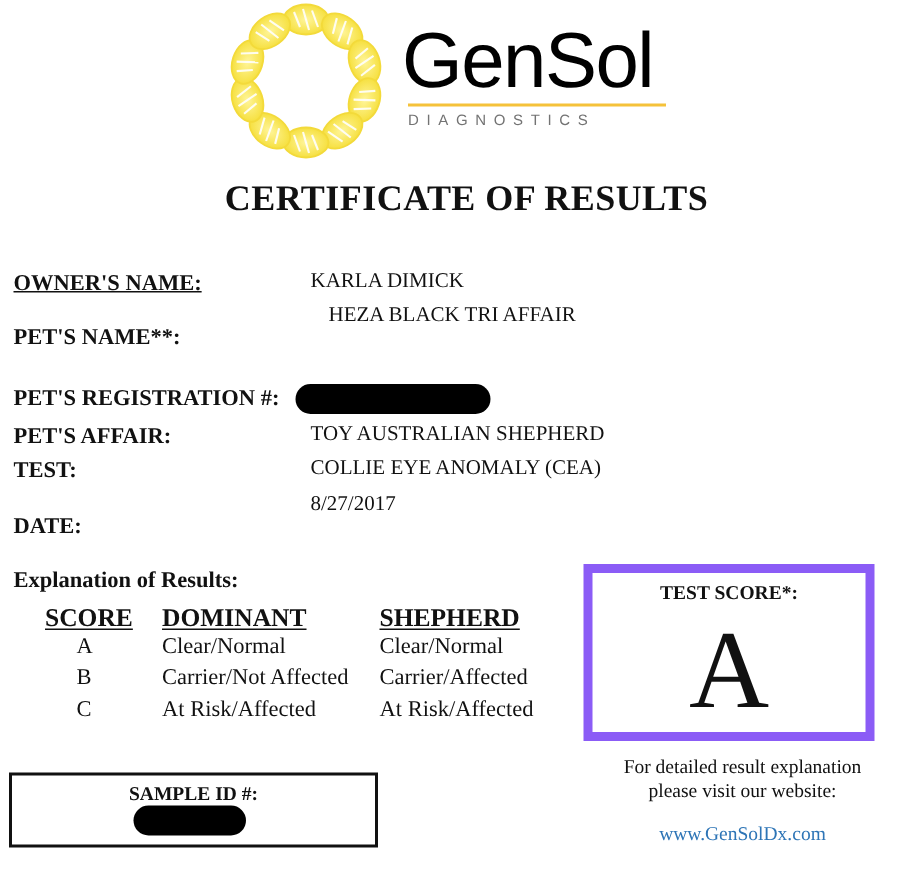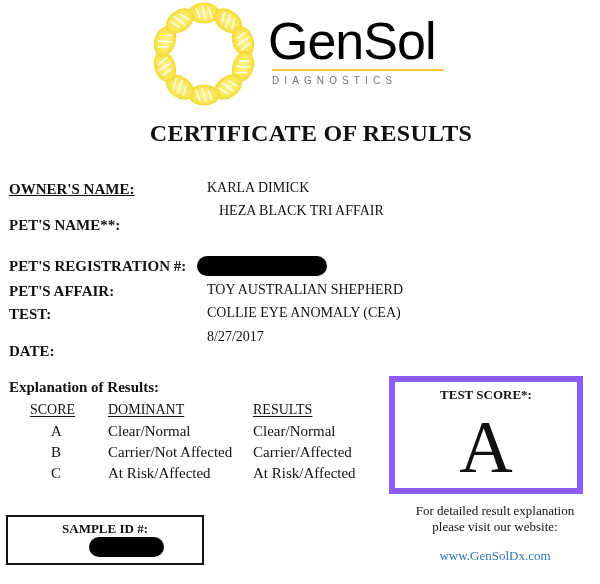--- a/index.html
+++ b/index.html
@@ -71,21 +71,21 @@
       border-radius: 12px;
     }
 
     
     .expl-title {
       left: 9px; top: 380px;
       font-size: 15px; font-weight: bold;
       line-height: 1;
     }
     .col-head {
-      font-size: 14px; font-weight: normal;
+      font-size: 17px; font-weight: bold;
       text-decoration: underline;
       text-underline-offset: 2px;
       line-height: 1;
       white-space: nowrap;
     }
     .cell {
       font-size: 15px;
       line-height: 1;
       white-space: nowrap;
     }
@@ -105,20 +105,21 @@
       position: absolute; left: 0; right: 0; top: 28px;
       text-align: center;
       font-size: 74px;
       line-height: 1;
     }
 
     
     .sample-box {
       left: 6px; top: 515px; width: 194px; height: 46px;
       border: 2px solid #111;
+      padding-left: 48px;
     }
     .sample-label {
       position: absolute; left: 0; right: 0; top: 5px;
       text-align: center;
       font-size: 13px; font-weight: bold;
       line-height: 1;
     }
 
     
     .footer-note {
@@ -234,21 +235,21 @@
 <div class="abs info-label" style="top:307px;">TEST:</div>
 <div class="abs info-value" style="top:306px;">COLLIE EYE ANOMALY (CEA)</div>
 
 <div class="abs info-label" style="top:344px;">DATE:</div>
 <div class="abs info-value" style="top:330px;text-align:center;">8/27/2017</div>
 
 <div class="abs expl-title">Explanation of Results:</div>
 
 <div class="abs col-head" style="left:30px; top:403px;">SCORE</div>
 <div class="abs col-head" style="left:108px; top:403px;">DOMINANT</div>
-<div class="abs col-head" style="left:253px; top:403px;">RESULTS</div>
+<div class="abs col-head" style="left:253px; top:403px;">SHEPHERD</div>
 
 <div class="abs cell" style="left:51px; top:424px;">A</div>
 <div class="abs cell" style="left:108px; top:424px;">Clear/Normal</div>
 <div class="abs cell" style="left:253px; top:424px;">Clear/Normal</div>
 
 <div class="abs cell" style="left:51px; top:445px;">B</div>
 <div class="abs cell" style="left:108px; top:445px;">Carrier/Not Affected</div>
 <div class="abs cell" style="left:253px; top:445px;">Carrier/Affected</div>
 
 <div class="abs cell" style="left:51px; top:466px;">C</div>

